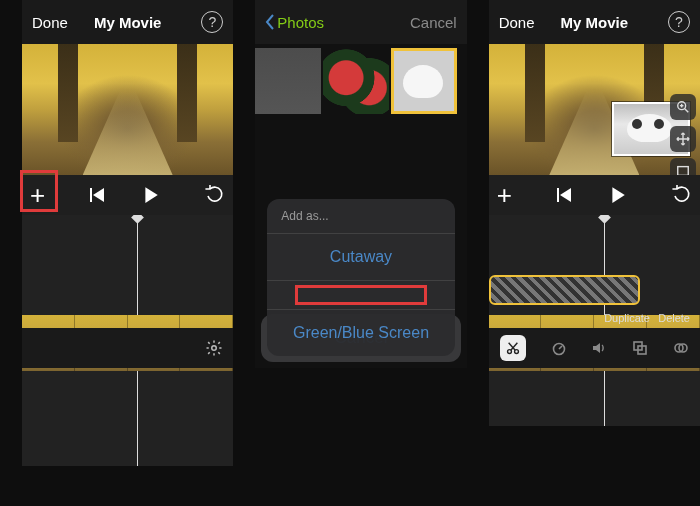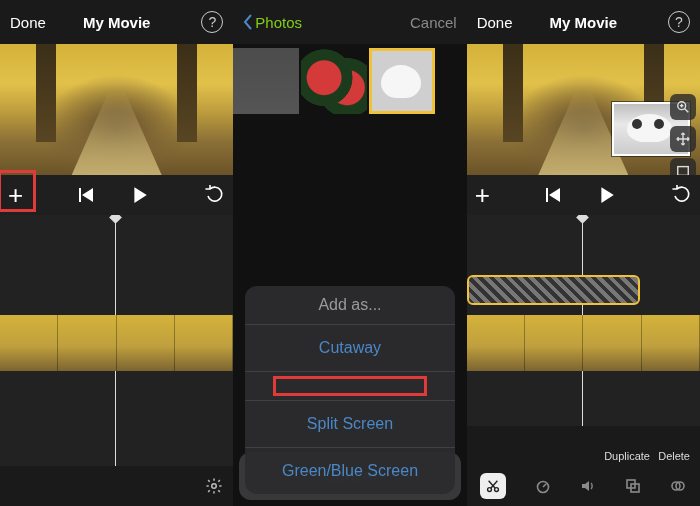--- a/index.html
+++ b/index.html
@@ -4,21 +4,21 @@
 <style>
   * { box-sizing: border-box; margin: 0; padding: 0; }
   body {
     width: 700px; height: 506px;
     background: #0e0e0e;
     font-family: -apple-system, Helvetica, Arial, sans-serif;
     color: #fff;
     overflow: hidden;
     display: flex;
   }
-  .pane { position: relative; width: 233.33px; height: 506px; background: #1a1a1a; }
+  .pane { position: relative; width: 233.33px; height: 368px; background: #1a1a1a; margin-left: 22px; }
   
   .hdr {
     height: 44px; display: flex; align-items: center; justify-content: space-between;
     padding: 0 10px; background: #1a1a1a; font-size: 15px;
   }
   .hdr .title { position: absolute; left: 0; right: 0; text-align: center; font-weight: 600; color: #fff; pointer-events: none; }
   .link { color: #84cc16; font-size: 15px; cursor: pointer; }
   .done { color: #fff; font-size: 15px; cursor: pointer; }
   .help-circle {
     width: 22px; height: 22px; border: 1.5px solid #ccc; border-radius: 50%;
@@ -134,21 +134,21 @@
   .th.shoe-th { background:#cfcfcf; position:relative; }
   .th.shoe-th::before{
     content:""; position:absolute; left:18%; top:25%; width:60%; height:50%;
     background:#f6f6f6; border-radius:50% 50% 40% 40%/55% 55% 45% 45%;
   }
   .th.shoe-th.sel { outline:3px solid #f0c23a; outline-offset:-3px; }
   .sheet {
     position:absolute; left:6px; right:6px; bottom:6px;
     background:rgba(44,44,46,.96); border-radius:12px;
   }
-  .sheet-title { text-align:center; font-size:16px; color:#9a9a9a; padding:10px 0; }
+  .sheet-title { text-align:left; font-size:12px; color:#9a9a9a; padding:10px 14px; }
   .sheet-opt {
     text-align:center; font-size:16px; color:#4a88c7; padding:14px 9px;
     border-top:1px solid rgba(120,120,120,.3); cursor:pointer; position:relative;
   }
   .sheet-cancel {
     margin-top:8px; background:rgba(58,58,60,.96); border-radius:12px;
     text-align:center; font-size:17px; color:#4a88c7; padding:14px 0; cursor:pointer;
   }
   .sheet-wrap { position:absolute; left:6px; right:6px; bottom:6px; }
   svg { display:block; }
@@ -227,21 +227,20 @@
     <div class="th shoe-th sel"></div>
   </div>
 
   <div class="sheet-wrap">
     <div class="sheet">
       <div class="sheet-title">Add as...</div>
       <div class="sheet-opt">Cutaway</div>
       <div class="sheet-opt">
         <span class="highlight-red" style="left:28px; right:28px; top:4px; bottom:4px;"></span>
       </div>
-      <div class="sheet-opt">Split Screen</div>
       <div class="sheet-opt">Green/Blue Screen</div>
     </div>
     <div class="sheet-cancel">Cancel</div>
   </div>
 </div>
 
 <div class="pane">
   <div class="hdr">
     <span class="done">Done</span>
     <span class="title">My Movie</span>

